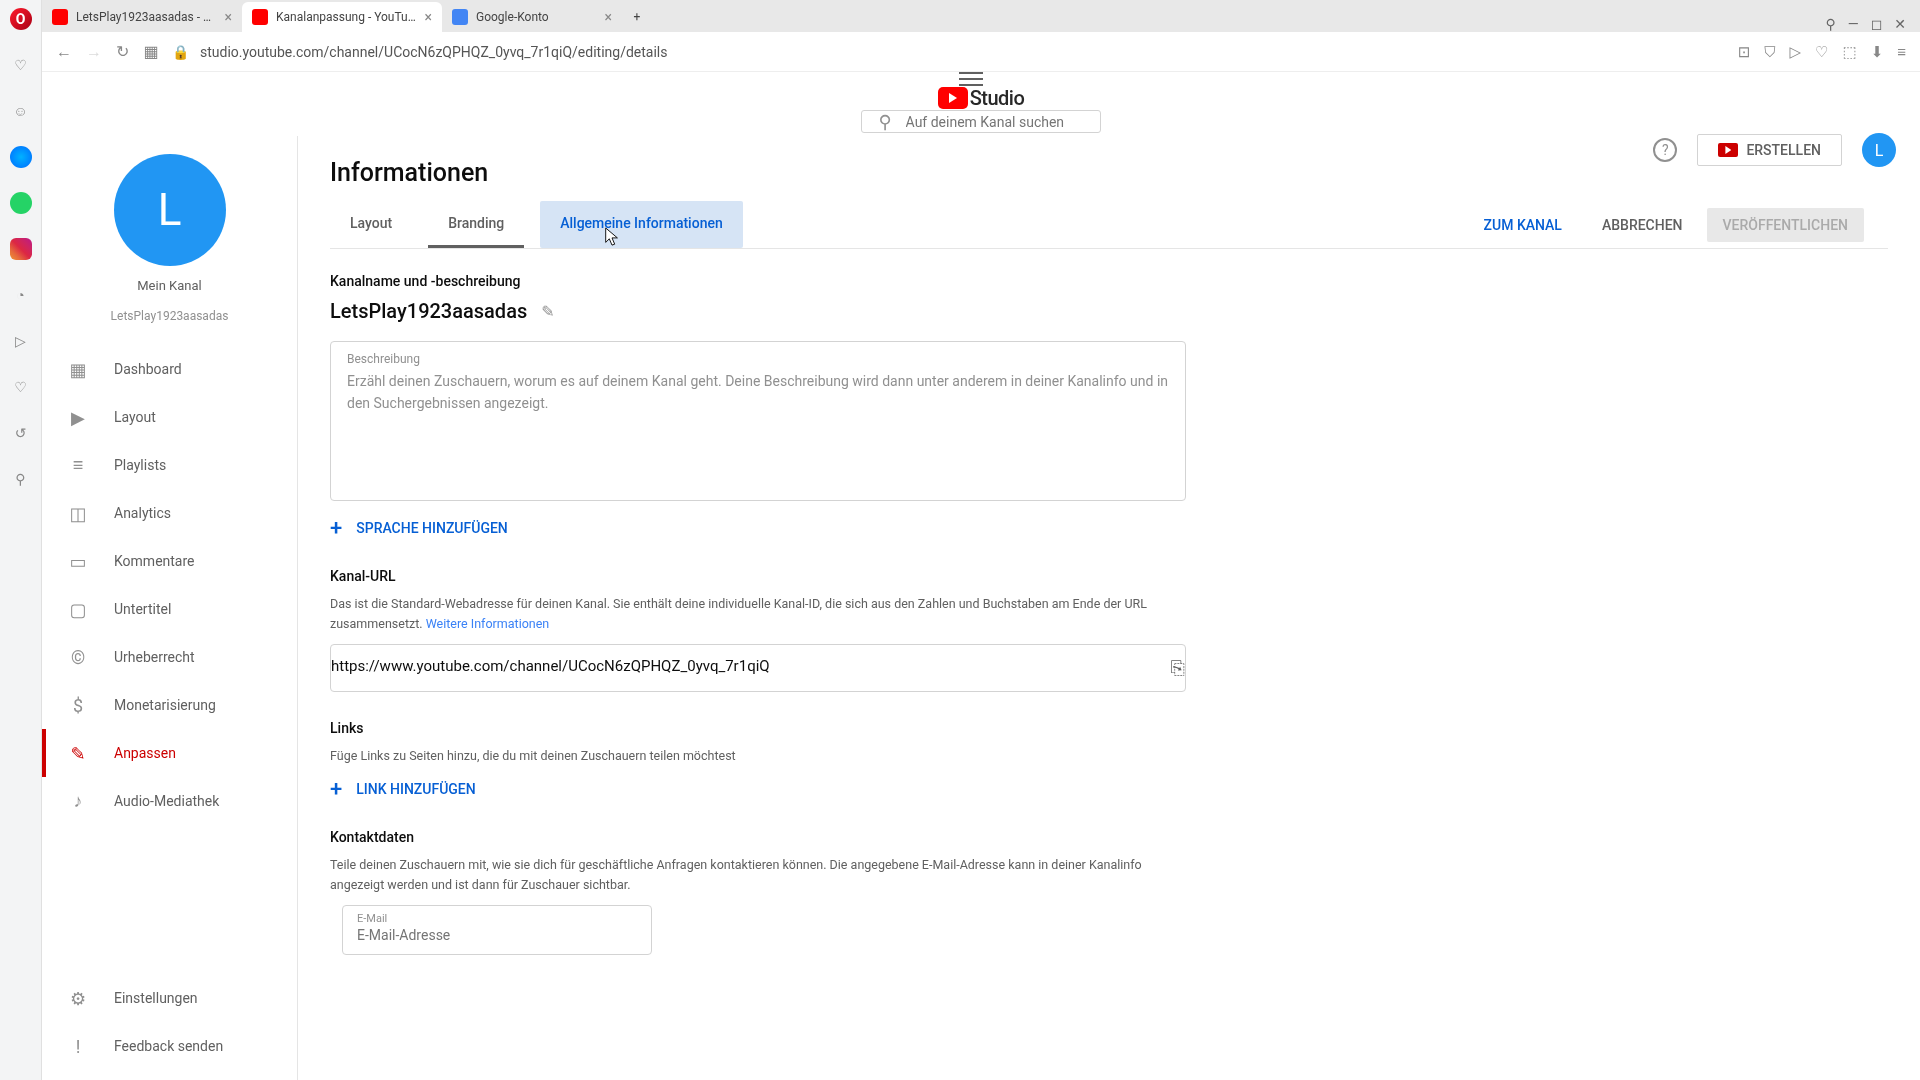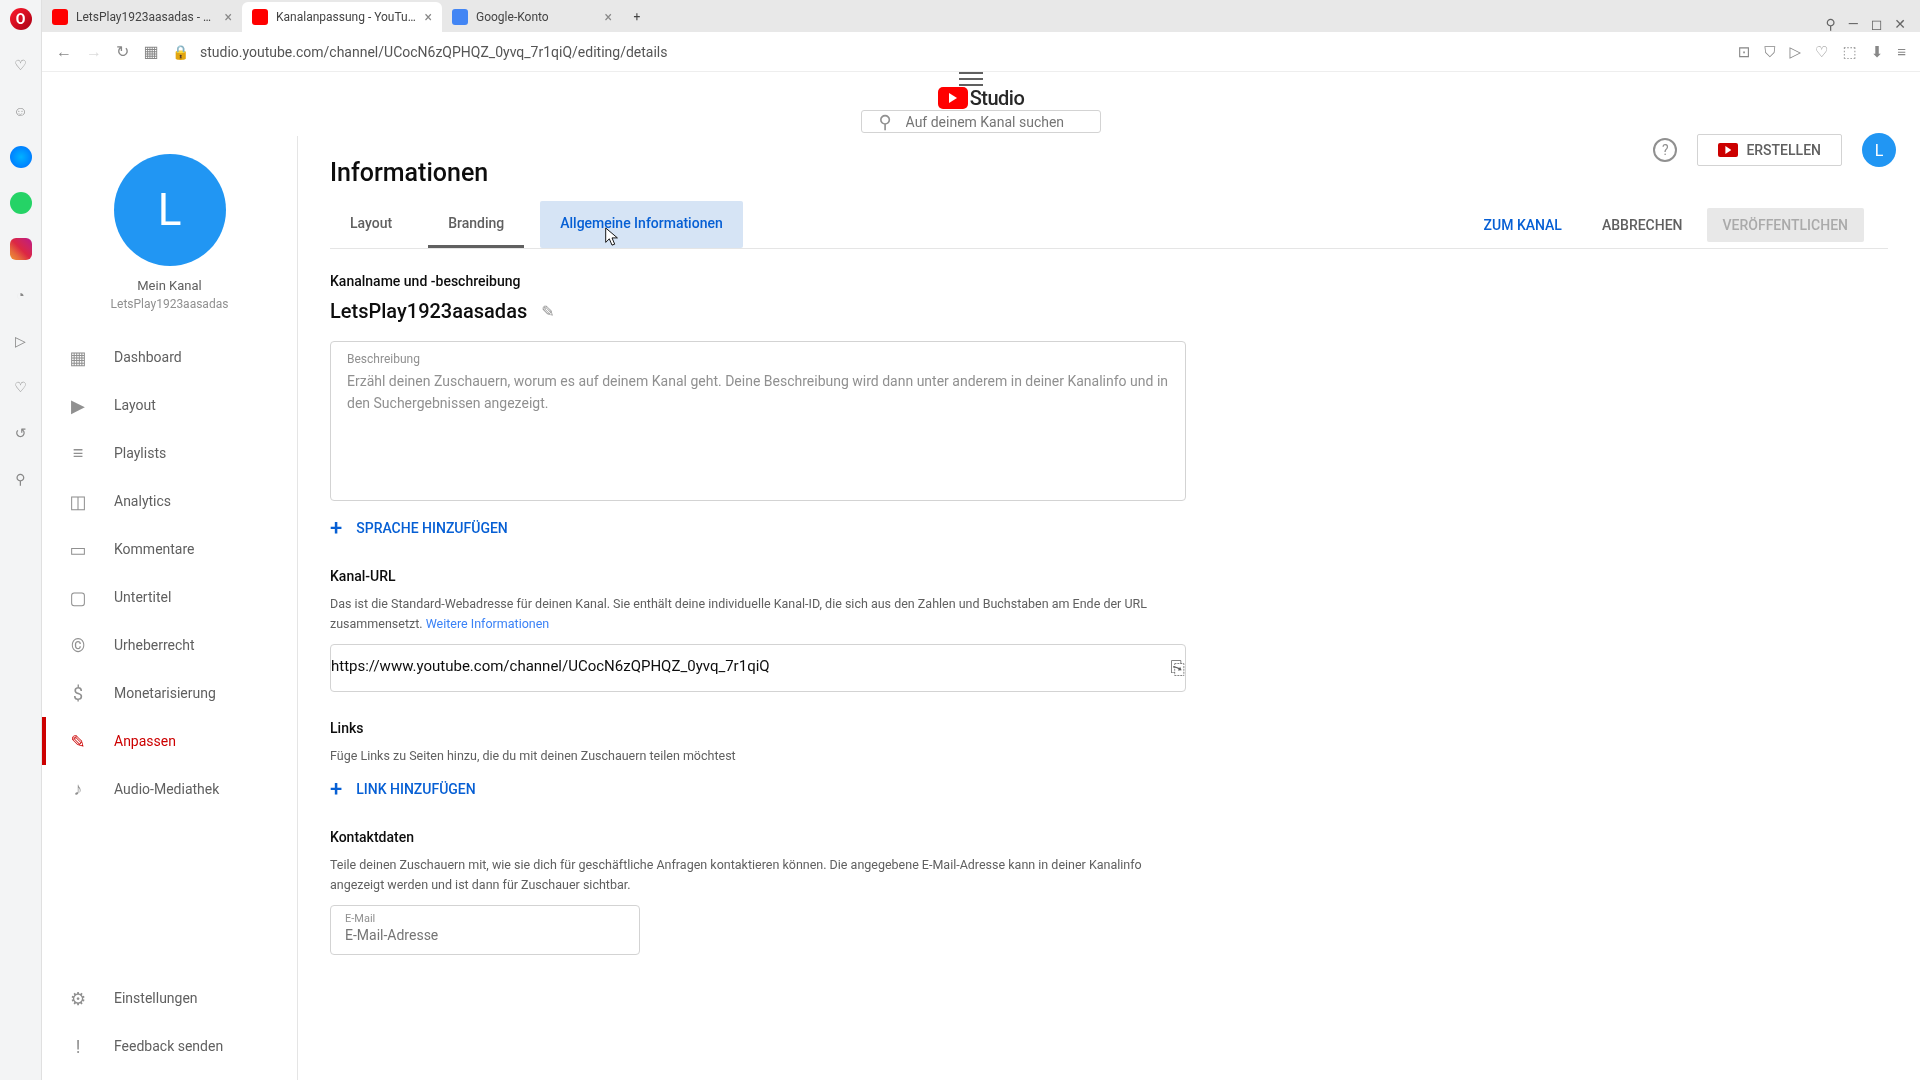--- a/index.html
+++ b/index.html
@@ -45,21 +45,21 @@
 .help-icon { width: 24px; height: 24px; border: 2px solid #909090; border-radius: 50%; display: flex; align-items: center; justify-content: center; font-size: 14px; color: #909090; cursor: pointer; }
 .create-btn { display: flex; align-items: center; gap: 8px; border: 1px solid #d3d3d3; padding: 7px 20px; border-radius: 2px; cursor: pointer; font-size: 14px; font-weight: 500; color: #606060; }
 .create-btn-icon { width: 20px; height: 14px; background: #cc0000; border-radius: 2px; position: relative; }
 .create-btn-icon::after{content:'';position:absolute;left:7px;top:3px;width:6px;height:8px;background:white;clip-path:polygon(0 0,100% 50%,0 100%);}
 .avatar { width: 34px; height: 34px; border-radius: 50%; background: #2196f3; color: white; display: flex; align-items: center; justify-content: center; font-size: 16px; cursor: pointer; }
 
 
 .left-nav { position: fixed; top: 136px; left: 42px; width: 256px; bottom: 0; background: #fff; border-right: 1px solid #e5e5e5; overflow-y: auto; z-index: 70; }
 .channel-preview { text-align: center; padding: 18px 0 14px; }
 .channel-avatar { width: 112px; height: 112px; border-radius: 50%; background: #2196f3; color: white; display: flex; align-items: center; justify-content: center; font-size: 44px; margin: 0 auto 12px; }
-.channel-label { font-size: 13px; color: #606060; margin-bottom: 4px; }
+.channel-label { font-size: 13px; color: #606060; margin-bottom: 16px; }
 .channel-name-small { font-size: 12px; color: #909090; }
 .nav-list { padding: 8px 0; }
 .nav-item { display: flex; align-items: center; gap: 24px; padding: 0 24px; height: 48px; cursor: pointer; font-size: 14px; color: #606060; }
 .nav-item.active { color: #cc0000; border-left: 4px solid #cc0000; padding-left: 20px; background:#fff;}
 .nav-item.active .nav-icon{color:#cc0000;}
 .nav-icon { width: 24px; height: 24px; display: flex; align-items: center; justify-content: center; color: #909090; font-size: 18px; }
 .nav-bottom { position: absolute; bottom: 10px; left: 0; right: 0; }
 
 
 .main { position: fixed; top: 136px; left: 298px; right: 0; bottom: 0; background: #fff; overflow-y: auto; }
@@ -88,21 +88,21 @@
 .add-row { display: flex; align-items: center; gap: 14px; color: #065fd4; font-size: 14px; font-weight: 500; cursor: pointer; margin-bottom: 28px; }
 .plus-icon { font-size: 22px; }
 
 .help-text { font-size: 12.5px; color: #606060; line-height: 1.6; margin-bottom: 10px; }
 .link-inline { color: #3b82f6; cursor: pointer; }
 
 .url-box { border: 1px solid #d3d3d3; border-radius: 4px; padding: 12px 0; display: flex; margin-bottom: 28px; }
 .url-text { flex: 1; font-size: 15px; color: #0d0d0d; }
 .copy-icon { color: #606060; cursor: pointer; font-size: 18px; }
 
-.email-box { border: 1px solid #d3d3d3; border-radius: 4px; padding: 6px 14px 10px; width: 310px; }
+.email-box { border: 1px solid #d3d3d3; border-radius: 4px; padding: 6px 14px 10px; width: 310px; margin-left: 12px; }
 .email-label { font-size: 11px; color: #909090; }
 .email-input { border: none; outline: none; font-size: 14px; width: 100%; margin-top: 2px; }
 
 
 .cursor { position: fixed; width: 18px; height: 22px; z-index: 200; pointer-events: none; }
 .cursor svg { width: 100%; height: 100%; }
 </style>
 </head>
 <body>
 

